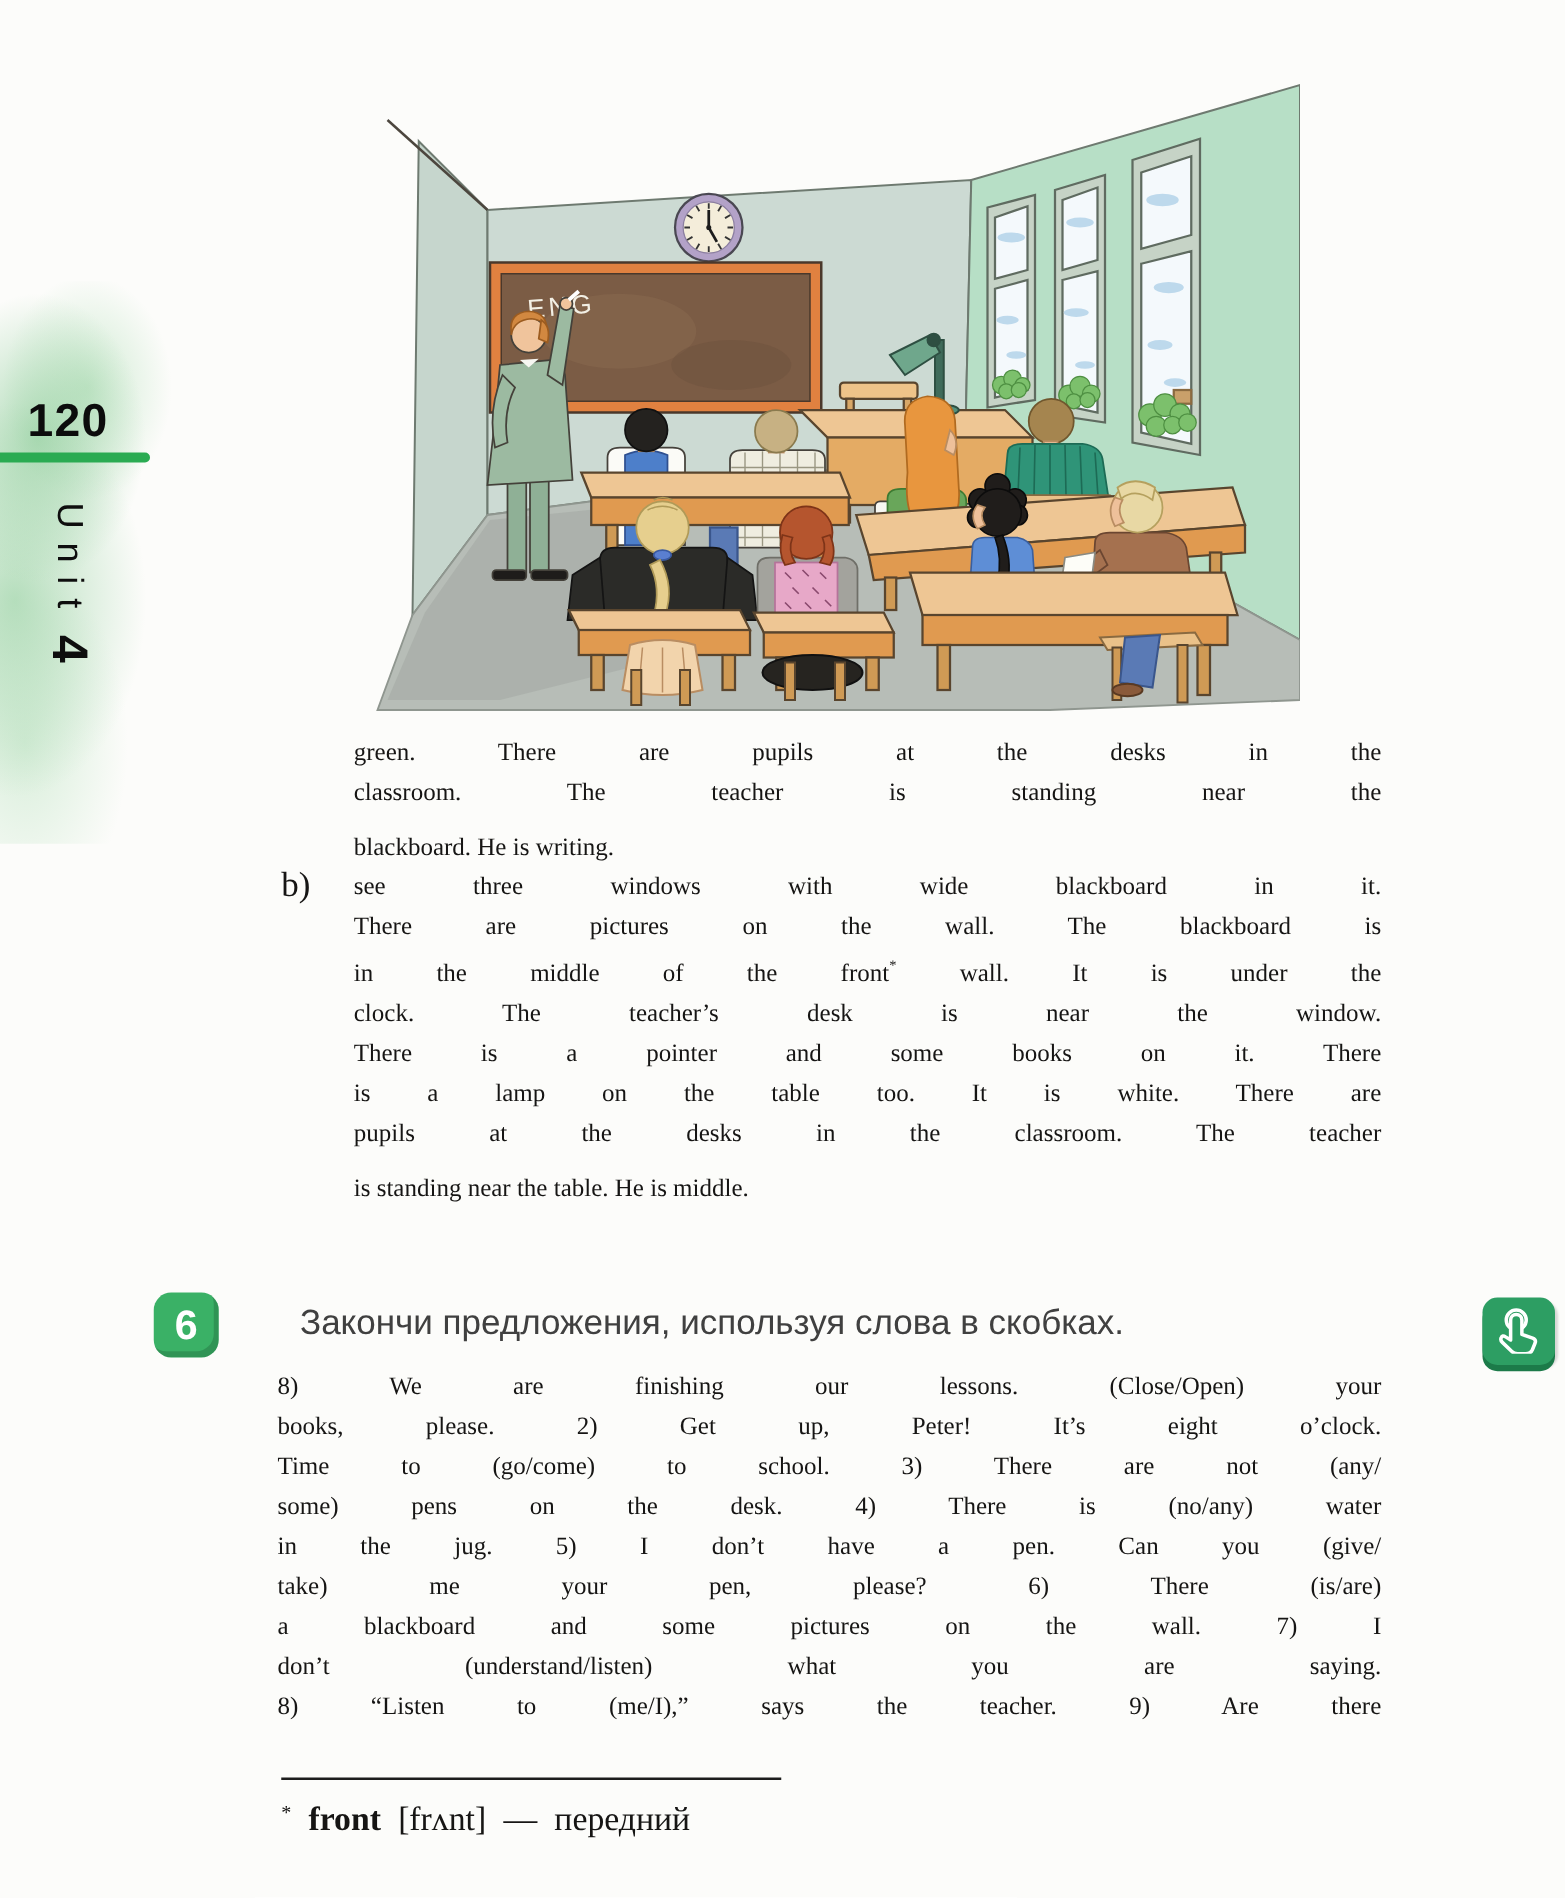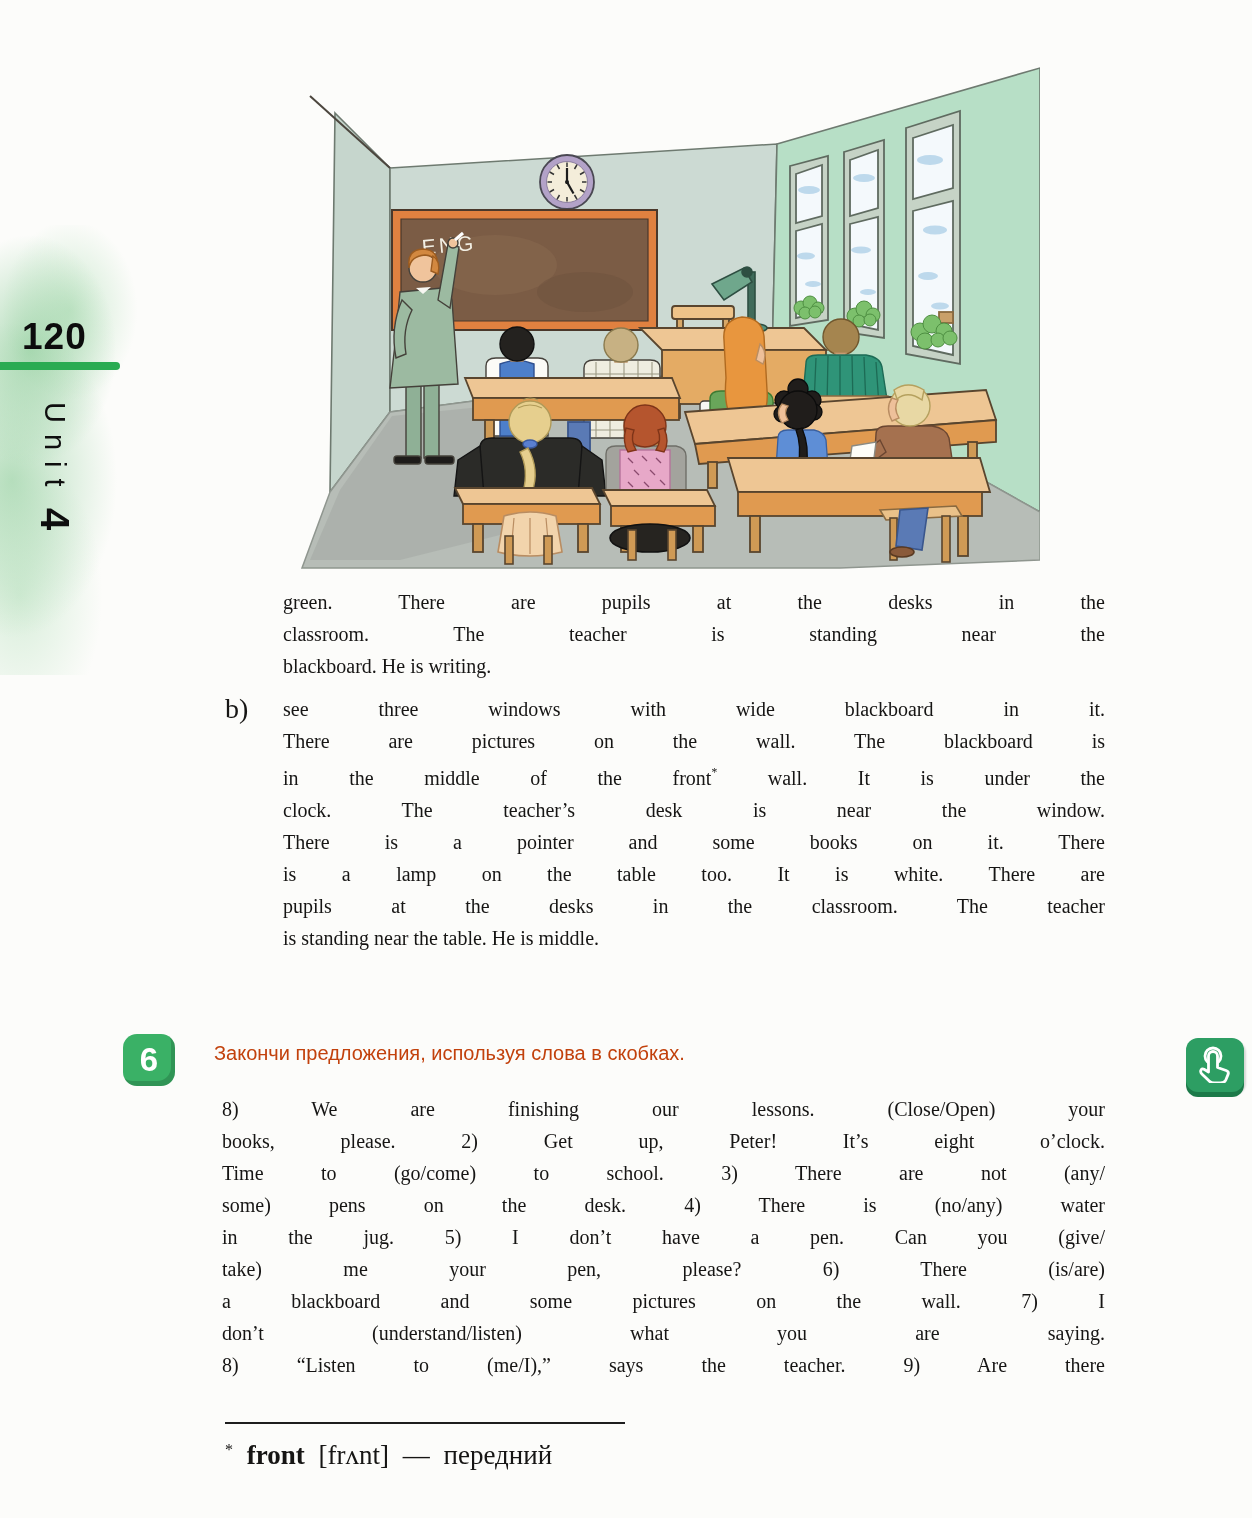--- a/index.html
+++ b/index.html
@@ -17,32 +17,32 @@
   .page-number{left:22px;top:316px;font-family:"Liberation Sans","DejaVu Sans",sans-serif;
     font-weight:bold;font-size:37px;letter-spacing:1px;color:#0c0c0c;}
   .green-rule{left:0;top:362px;width:120px;height:8px;border-radius:0 4px 4px 0;}
   .unit-vert{left:32px;top:402px;height:190px;writing-mode:vertical-rl;
     font-family:"Liberation Sans","DejaVu Sans",sans-serif;font-size:29px;letter-spacing:11px;color:#0e0e0e;}
   .unit-vert .num{font-weight:bold;font-size:40px;letter-spacing:0;padding-top:10px;}
 
   
   .tline{font-size:20px;line-height:32px;}
   .jline{text-align:justify;text-align-last:justify;}
-  .lline{text-align:left;}
+  .lline{text-align:left;margin-top:12px;}
   .para{width:880px;}
   .para .plabel{position:absolute;left:0;top:0;font-size:28px;line-height:32px;}
   .para .plines{margin-left:58px;width:822px;}
   sup.fnm{font-size:.58em;vertical-align:9px;}
 
   .badge{left:123px;top:1034px;width:52px;height:52px;border-radius:14px;
     display:flex;align-items:center;justify-content:center;color:#fff;
     font-family:"Liberation Sans","DejaVu Sans",sans-serif;font-weight:bold;font-size:33px;
     box-shadow:inset -4px -5px 0 rgba(0,0,0,.16);}
-  .instr{left:214px;top:1042px;width:900px;font-family:"Liberation Sans","DejaVu Sans",sans-serif;
-    font-size:20px;color:#c2410c;}
+  .instr{left:240px;top:1042px;width:900px;font-family:"Liberation Sans","DejaVu Sans",sans-serif;
+    font-size:28px;color:#404040;}
   .exercise{left:222px;top:1093px;width:883px;}
 
   .touch-btn{left:1186px;top:1038px;width:58px;height:54px;border-radius:12px;
     display:flex;align-items:center;justify-content:center;
     box-shadow:0 5px 0 #1c7a49, 2px 3px 2px rgba(0,0,0,.15);cursor:pointer;}
 
   .fn-rule{left:225px;top:1422px;width:400px;height:2px;background:#1d1d1d;}
   .footnote{left:225px;top:1440px;font-size:27px;word-spacing:7px;}
   .footnote .term{font-weight:bold;text-align:right;}
   .footnote sup{font-size:16px;vertical-align:9px;}

